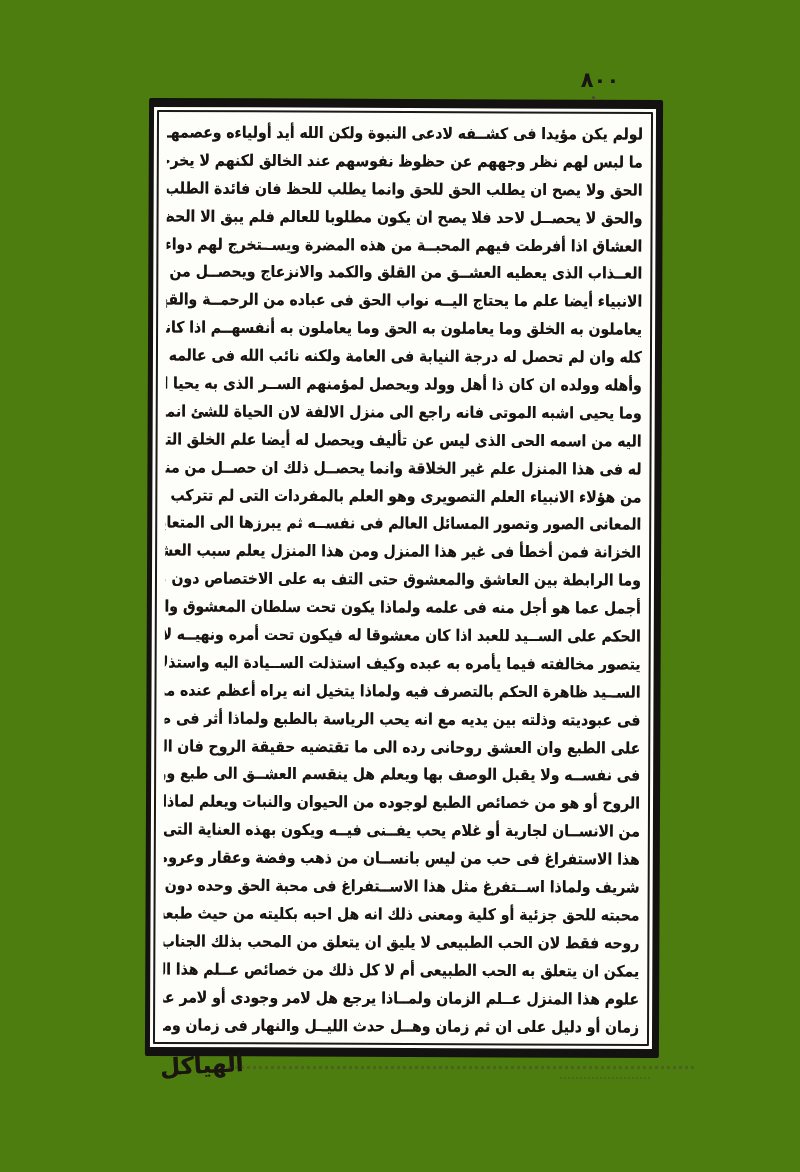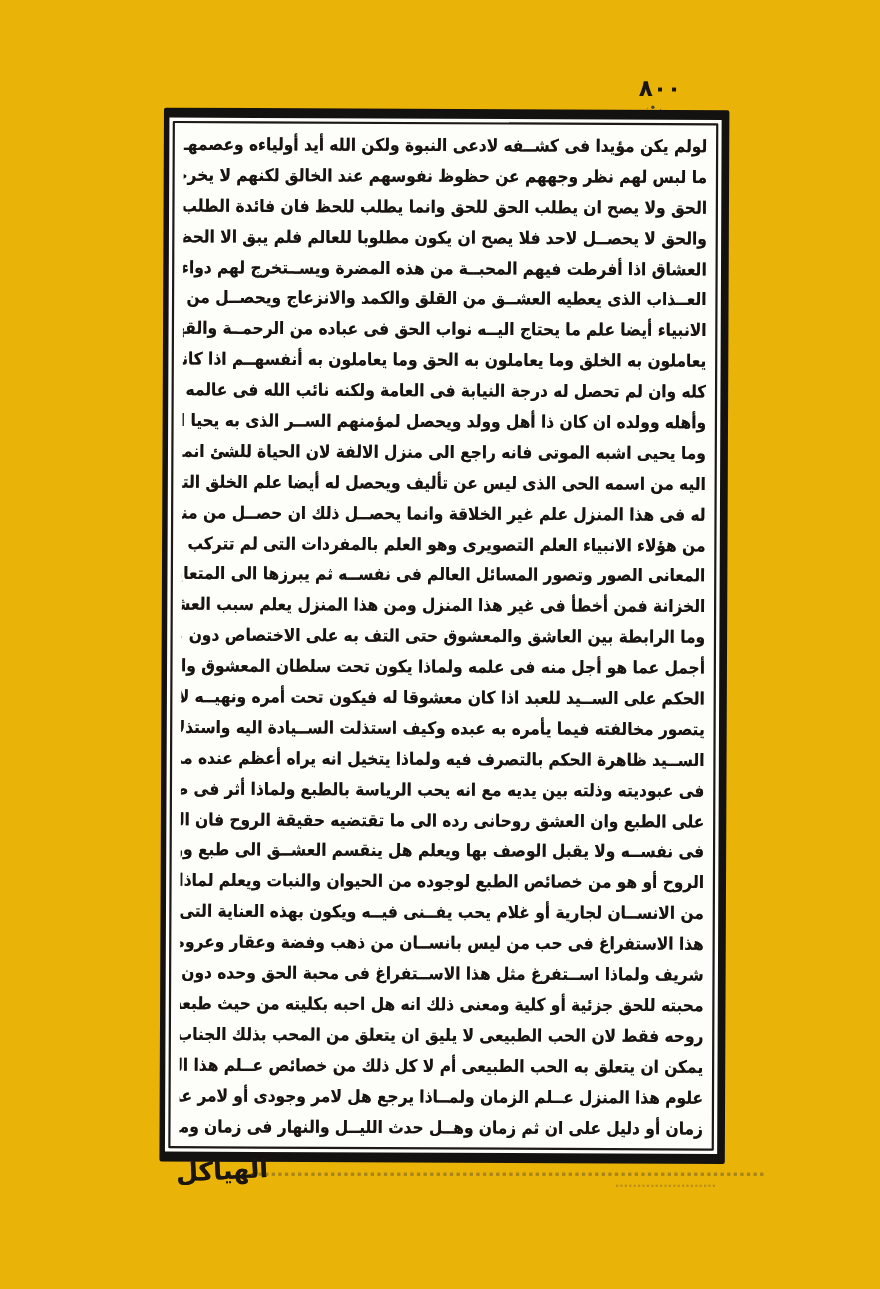--- a/index.html
+++ b/index.html
@@ -5,21 +5,21 @@
   html, body { margin: 0; padding: 0; }
   body {
     width: 800px; height: 1172px;
     background: #ffffff;
     font-family: "DejaVu Sans", sans-serif;
     overflow: hidden;
   }
   .paper {
     position: relative;
     width: 800px; height: 1172px;
-    background: #eab308;
+    background: #4d7c0f;
   }
   
   .page-number {
     position: absolute;
     left: 570px; top: 68px;
     width: 60px;
     text-align: center;
     font-size: 21px;
     font-weight: 700;
     color: #181512;

